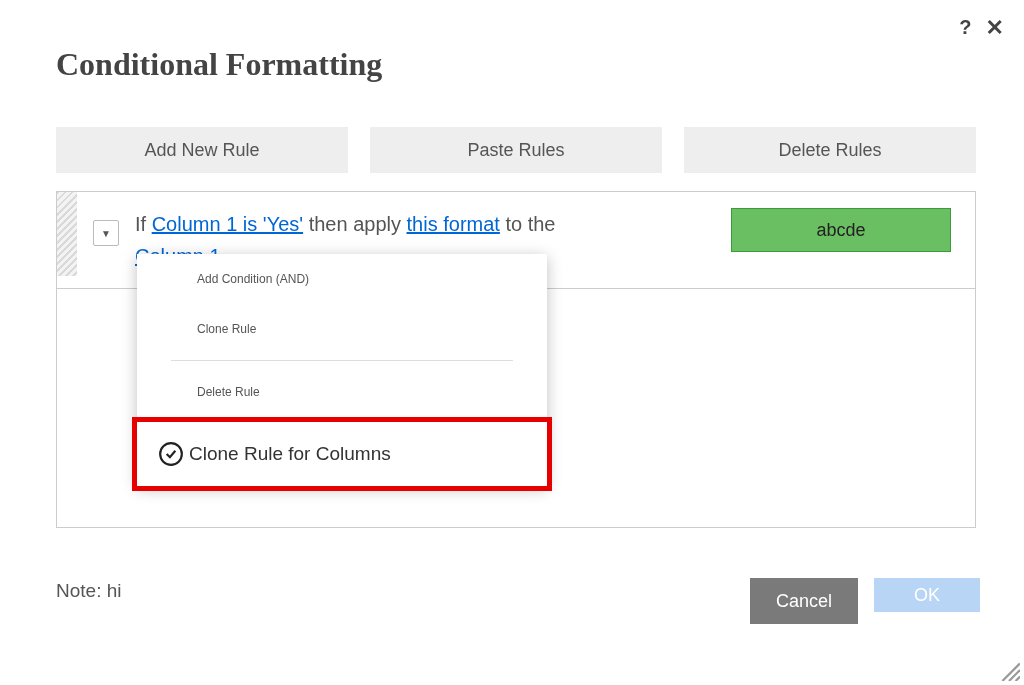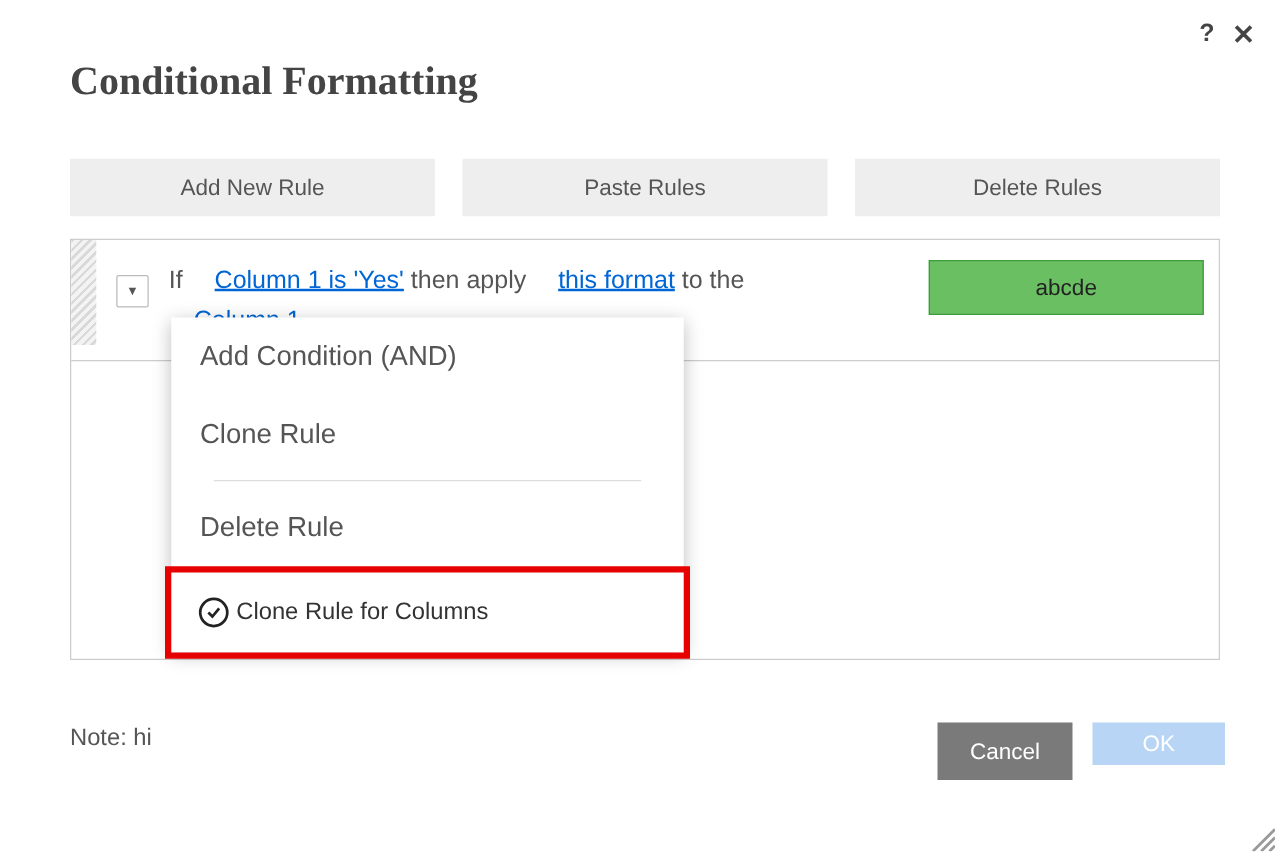--- a/index.html
+++ b/index.html
@@ -97,45 +97,45 @@
     font-size: 10px;
     color: #555;
   }
   .rule-text {
     flex: 1;
     padding: 16px 8px 16px 0;
     font-size: 20px;
     color: #555;
     line-height: 1.6;
   }
-  .link { color: #0066d6; text-decoration: underline; cursor: pointer; margin-left: 20px; }
+  .link { color: #0066d6; text-decoration: underline; cursor: pointer; }
   .preview-box {
     width: 220px;
     height: 44px;
     background: #6bbf63;
     border: 1px solid #3c9b3c;
     color: #222;
     font-size: 18px;
     display: flex;
     align-items: center;
     justify-content: center;
-    margin: 16px 12px 0 0;
+    margin: 16px 24px 0 0;
   }
   .context-menu {
     position: absolute;
     top: 62px;
     left: 80px;
     width: 410px;
     background: #fff;
     box-shadow: 0 3px 14px rgba(0,0,0,0.25);
     z-index: 10;
   }
   .menu-item {
-    padding: 18px 23px;
-    font-size: 22px;
+    padding: 18px 60px;
+    font-size: 12px;
     color: #555;
     cursor: pointer;
     display: flex;
     align-items: center;
     gap: 16px;
   }
   .menu-sep {
     height: 1px;
     background: #ddd;
     margin: 6px 34px;

